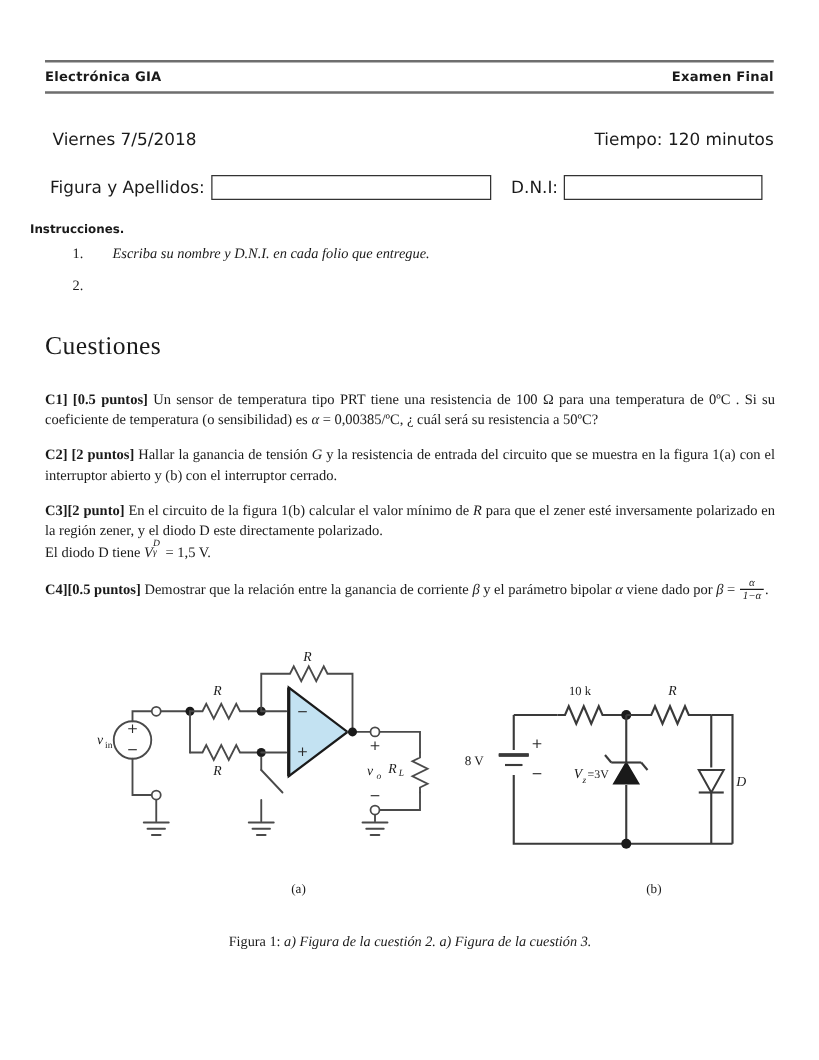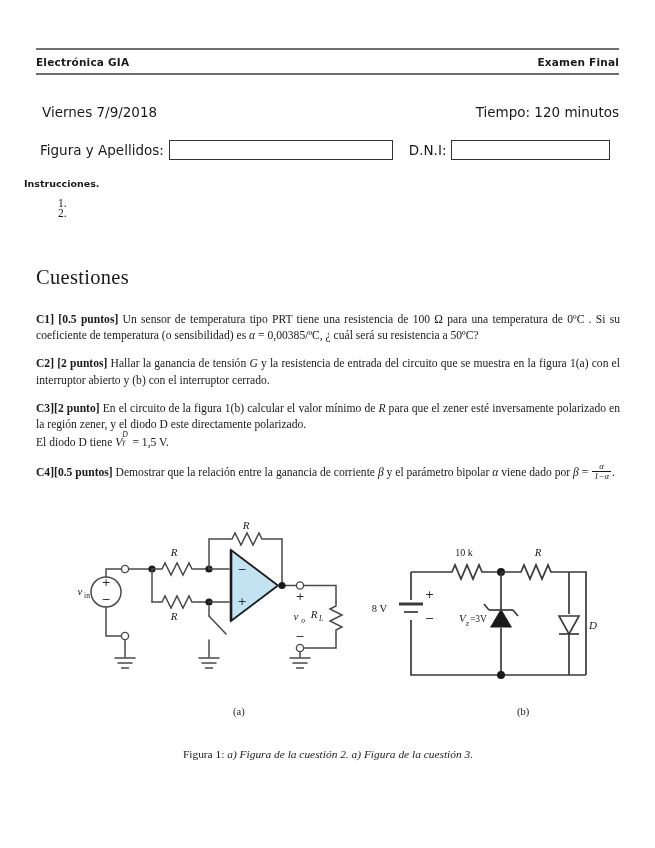--- a/index.html
+++ b/index.html
@@ -236,35 +236,36 @@
   <div class="header-block">
     <div class="rule"></div>
     <div class="header-row">
       <span>Electrónica GIA</span>
       <span>Examen Final</span>
     </div>
     <div class="rule thin"></div>
   </div>
 
   <div class="meta-row">
-    <span>Viernes 7/9/2018</span>
+    <span>Viernes 7/5/2018</span>
     <span>Tiempo: 120 minutos</span>
   </div>
 
   <div class="fields-row">
     <span class="field-label">Figura y Apellidos:</span>
     <span class="field-box name"></span>
     <span class="field-label dni-label">D.N.I:</span>
     <span class="field-box dni"></span>
   </div>
 
   <div class="instr-title">Instrucciones.</div>
   <ol class="instr-list">
     <li class="instr-item">
       <span class="instr-num">1.</span>
+      <span>Escriba su nombre y D.N.I. en cada folio que entregue.</span>
     </li>
     <li class="instr-item">
       <span class="instr-num">2.</span>
     </li>
   </ol>
 
   <div class="section-title">Cuestiones</div>
 
   <div class="questions">
 

